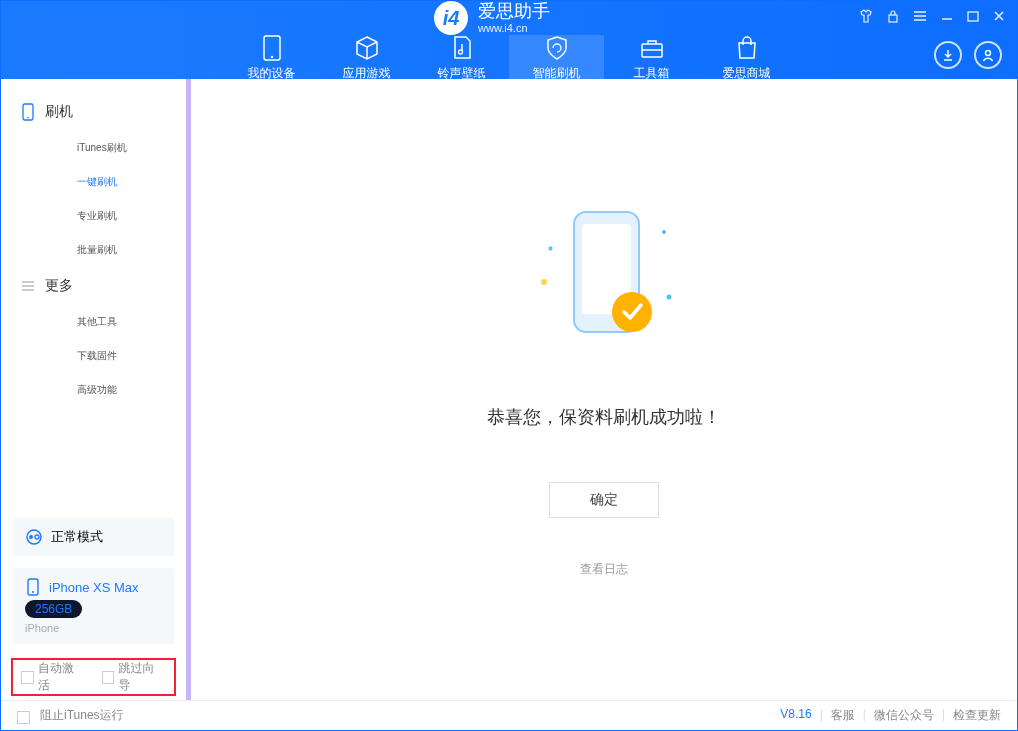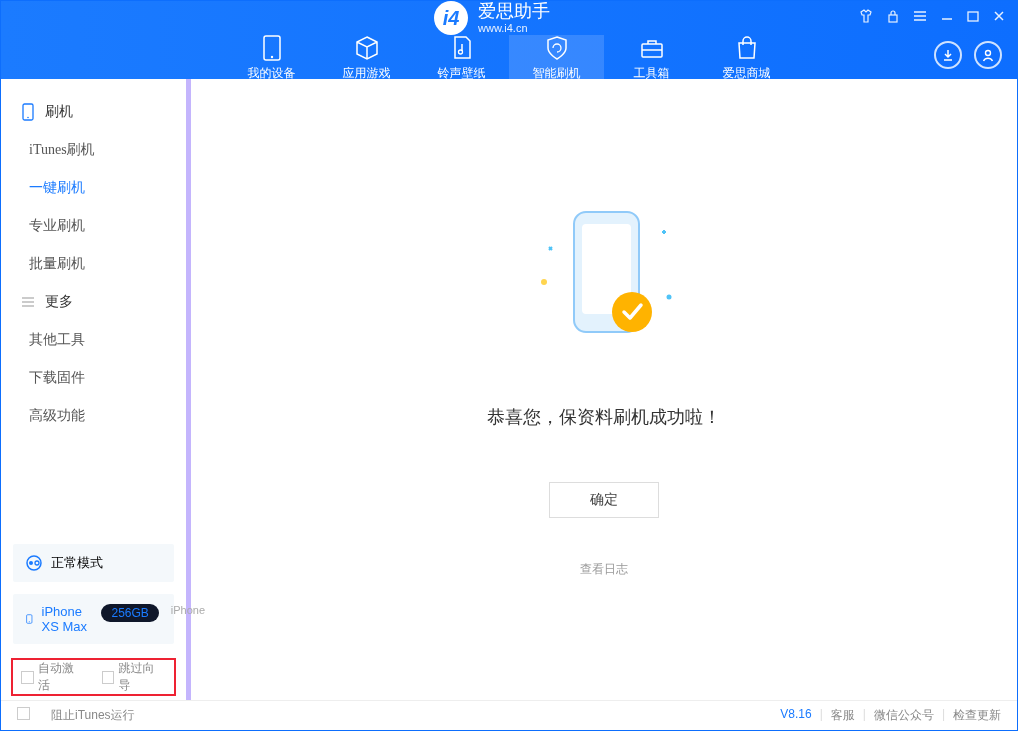--- a/index.html
+++ b/index.html
@@ -16,25 +16,25 @@
 .nav-icon { width: 26px; height: 26px; margin-bottom: 4px; display: flex; align-items: center; justify-content: center; }
 .nav-label { font-size: 12px; }
 .hdr-right { position: absolute; right: 12px; top: 8px; display: flex; gap: 14px; align-items: center; }
 .hdr-right svg, .hdr-right .win-btn { cursor: pointer; opacity: 0.9; }
 .hdr-right2 { position: absolute; right: 15px; bottom: 10px; display: flex; gap: 12px; }
 .circ-btn { width: 28px; height: 28px; border: 2px solid rgba(255,255,255,0.8); border-radius: 50%; display: flex; align-items: center; justify-content: center; color: #fff; cursor: pointer; }
 
 .body-area { display: flex; height: calc(100% - 78px - 30px); }
 .sidebar { width: 190px; border-right: 5px solid #c4b5fd; display: flex; flex-direction: column; padding-top: 14px; }
 .side-group { padding: 10px 20px; display: flex; align-items: center; gap: 10px; color: #333; font-size: 14px; }
-.side-item { padding: 10px 20px 10px 28px; color: #555; font-size: 14px; cursor: pointer; font-family: Liberation Serif, serif; }
+.side-item { padding: 10px 20px 10px 76px; color: #555; font-size: 10px; cursor: pointer; }
 .side-item.active { color: #1b7bff; }
 .side-spacer { flex: 1; }
 .mode-box, .device-box { margin: 6px 12px; background: #f4f8fb; border-radius: 2px; padding: 10px 12px; font-size: 13px; display: flex; align-items: center; gap: 8px; }
-.device-box { flex-direction: row; align-items: flex-start; gap: 12px; }
+.device-box { flex-direction: column; align-items: flex-start; gap: 4px; }
 .device-name { color: #1b7bff; font-weight: 500; font-size: 13px; }
 .storage-badge { background: #0f172a; color: #1b7bff; border-radius: 10px; padding: 2px 10px; font-size: 12px; }
 .device-type { color: #aaa; font-size: 11px; }
 .chk-row { border: 2px solid #e23; margin: 8px 10px 4px 10px; padding: 0 8px; display: flex; gap: 16px; font-size: 12px; color: #888; }
 .chk-row label { display: flex; align-items: center; gap: 4px; cursor: pointer; }
 .chk-box { width: 13px; height: 13px; border: 1px solid #ccc; display: inline-block; }
 .main { flex: 1; position: relative; display: flex; flex-direction: column; align-items: center; justify-content: center; gap: 23px; }
 .phone-illus { position: relative; width: 120px; height: 150px; margin-bottom: 30px; }
 .success-msg { font-size: 18px; color: #333; margin-bottom: 30px; }
 .ok-btn { border: 1px solid #ddd; background: #fff; padding: 8px 40px; font-size: 14px; color: #444; cursor: pointer; margin-bottom: 20px; text-align: right; }
@@ -221,21 +221,21 @@
       </svg>
     </div>
     <div class="success-msg">恭喜您，保资料刷机成功啦！</div>
     <button class="ok-btn">确定</button>
     <a class="log-link">查看日志</a>
   </div>
 </div>
 
 <div class="footer">
   <div class="ft-left">
-    <label style="display:flex;align-items:flex-start;gap:21px;cursor:pointer;">
+    <label style="display:flex;align-items:flex-end;gap:10px;cursor:pointer;">
         <span class="chk-box"></span>
         <span>阻止iTunes运行</span>
       </label>
   </div>
   <div class="ft-right">
     <span class="ver">V8.16</span>
     <span class="sep">|</span>
     <span class="ft-link">客服</span>
     <span class="sep">|</span>
     <span class="ft-link">微信公众号</span>

